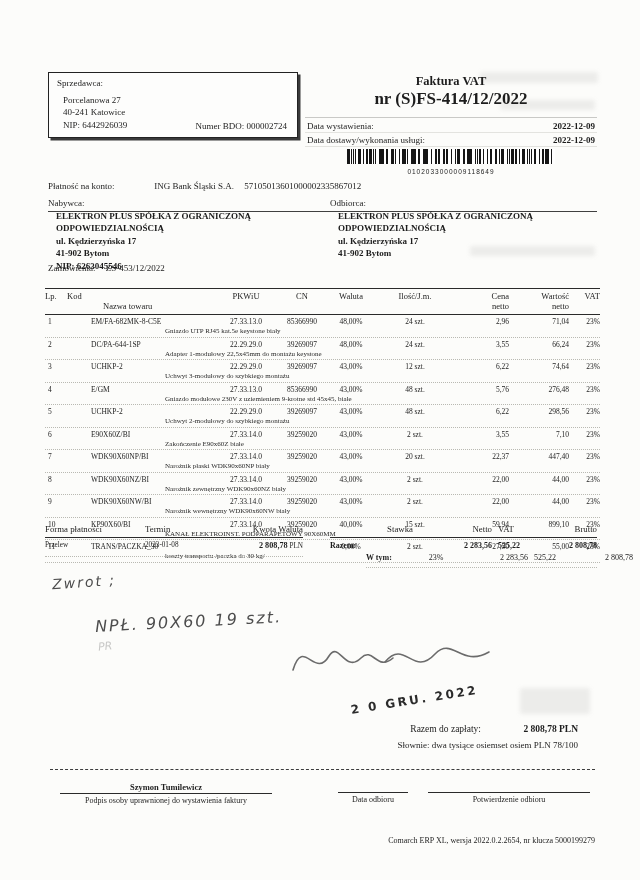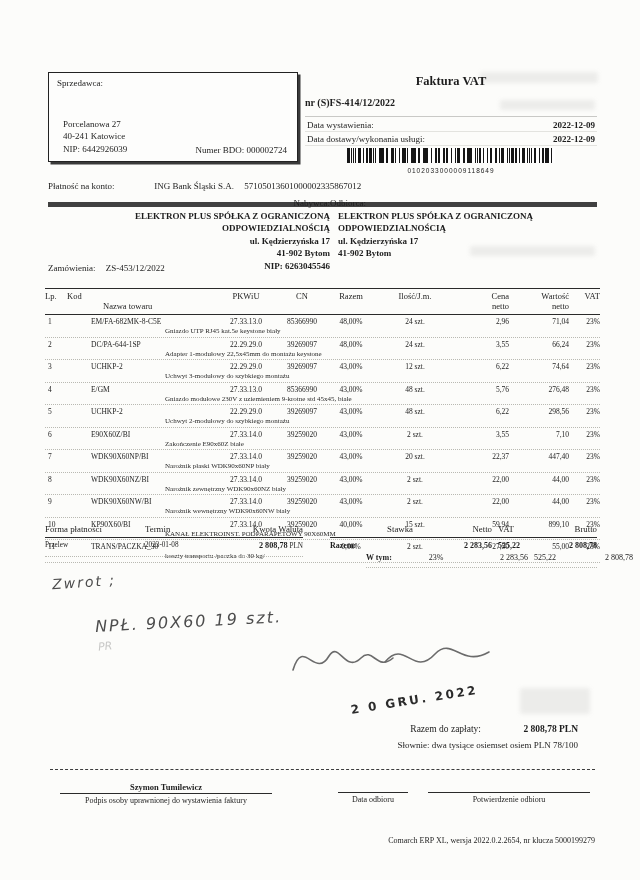--- a/index.html
+++ b/index.html
@@ -7,56 +7,56 @@
   .page {
     position:relative; width:640px; height:880px; margin:0 auto;
     background:#fcfcfa; color:#1d1d1d; overflow:hidden;
     font-family:"Liberation Serif", serif;
   }
   
   .smudge { position:absolute; background:rgba(140,140,140,.14); filter:blur(2px); border-radius:2px; }
 
   
   .seller-box{
-    position:absolute; left:48px; top:72px; width:250px; height:90px;
+    position:absolute; left:48px; top:72px; width:250px; height:66px;
     border:1.5px solid #222; box-shadow:2.5px 2.5px 0 #3a3a3a;
     background:#fdfdfc; padding:5px 8px; font-size:9px;
   }
   .seller-box .name{ padding-left:6px; }
   .seller-addr{ position:absolute; left:14px; bottom:6px; font-size:9px; line-height:12.5px; }
   .seller-bdo{ position:absolute; right:10px; bottom:6px; font-size:9px; }
 
   
   .inv-head{ position:absolute; left:305px; top:74px; width:292px; }
   .inv-title{ text-align:center; font-weight:bold; font-size:12.5px; }
-  .inv-number{ text-align:left; font-weight:bold; font-size:10px; margin-top:8px; }
+  .inv-number{ text-align:center; font-weight:bold; font-size:17px; margin-top:0; }
   .dates{ margin-top:8px; border-top:1px solid #c9c9c6; }
   .date-row{ display:flex; justify-content:space-between; font-size:9px; padding:2.5px 2px 1px 2px; border-bottom:1px solid #e3e3df;}
   .date-row .val{ font-weight:bold; }
   .barcode-wrap{ text-align:center; margin-top:2px; }
   .barcode{
     display:inline-block; width:208px; height:15px; background-color:#fff;
     background-image:
       repeating-linear-gradient(90deg,#161616 0 1.5px,transparent 1.5px 4px),
       repeating-linear-gradient(90deg,#161616 0 1px,transparent 1px 6.5px),
       repeating-linear-gradient(90deg,#161616 0 2.5px,transparent 2.5px 11px);
   }
   .barcode-num{ font-size:6.5px; letter-spacing:1px; font-family:"Liberation Sans",sans-serif; color:#222; }
   .page-label{ text-align:right; font-weight:bold; font-size:8.5px; margin-top:3px; }
 
   
   .bank-line{ position:absolute; left:48px; top:181px; width:549px; font-size:9px;
-    border-bottom:5px solid #404040; padding-bottom:11px;}
+    border-bottom:1px solid #404040; padding-bottom:20px;}
   .bank-line .lbl{ display:inline-block; width:90px; }
   .bank-line .bank{ margin-left:14px; }
   .bank-line .acct{ margin-left:8px; }
 
   
   .party{ position:absolute; top:197px; font-size:9px; line-height:12.5px; }
-  .party.buyer{ left:60px; width:270px;text-align:right; }
+  .party.buyer{ left:48px; width:270px; }
   .party.receiver{ left:330px; width:267px; }
   .party .body{ font-weight:bold; padding-left:8px; }
   .order-line{ position:absolute; left:48px; top:263px; font-size:9px; }
   .order-line .val{ margin-left:8px; }
 
   
   .items{ position:absolute; left:45px; top:288px; width:555px; font-size:7.5px; }
   .grid{ display:grid; grid-template-columns:22px 148px 62px 50px 48px 80px 54px 60px 31px; }
   .items-head{ border-top:1.2px solid #2a2a2a; border-bottom:1.2px solid #2a2a2a; padding:2px 0 3px 0; font-size:8.5px;}
   .items-head .c{ line-height:10px; }
@@ -176,21 +176,21 @@
 
   <div class="items">
     <div class="grid items-head">
       <div class="c">Lp.</div>
       <div class="c h-name">
         <div>Kod</div>
         <div class="l2">Nazwa towaru</div>
       </div>
       <div class="c ct">PKWiU</div>
       <div class="c ct">CN</div>
-      <div class="c ct">Razem</div>
+      <div class="c ct">Waluta</div>
       <div class="c ct">Ilość/J.m.</div>
       <div class="c rt">
         <div>Cena</div>
         <div>netto</div>
       </div>
       <div class="c rt">
         <div>Wartość</div>
         <div>netto</div>
       </div>
       <div class="c rt">VAT</div>

